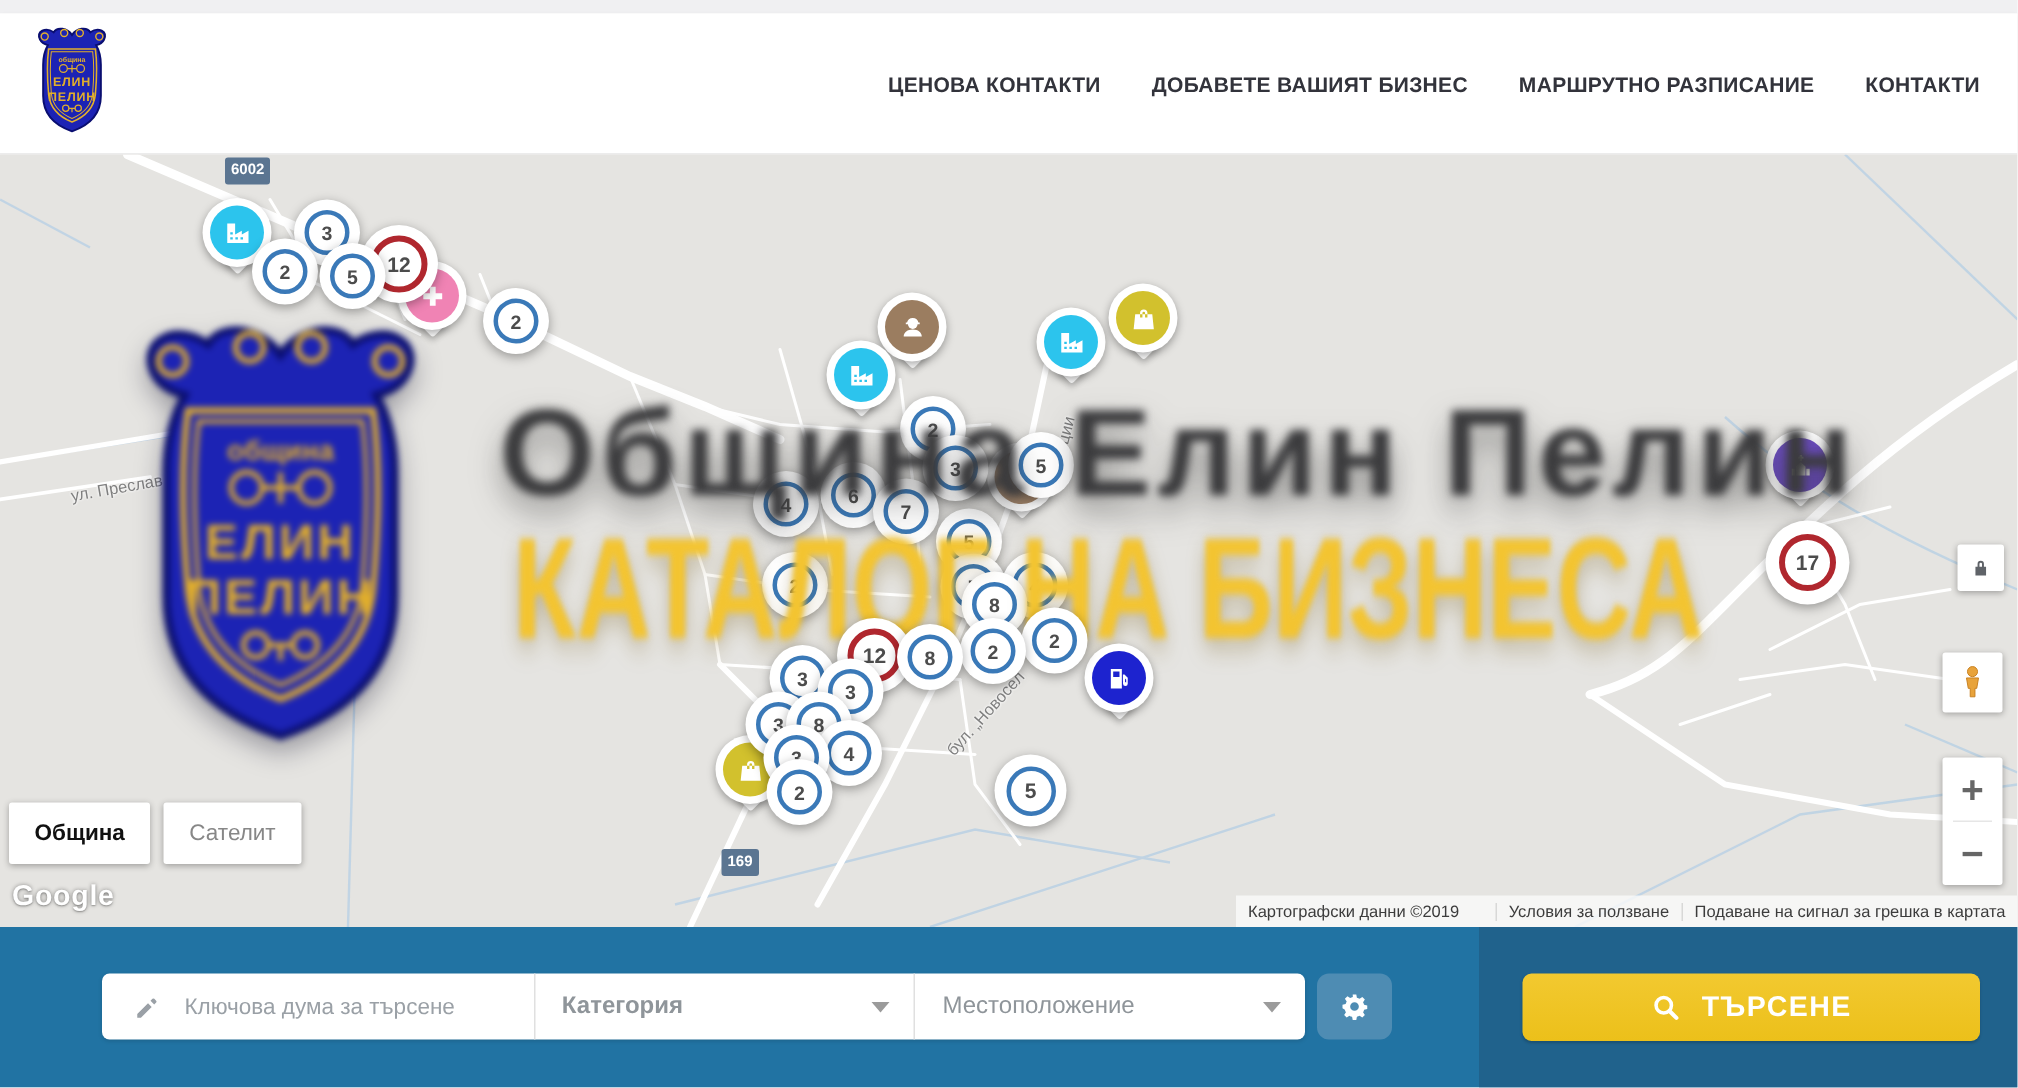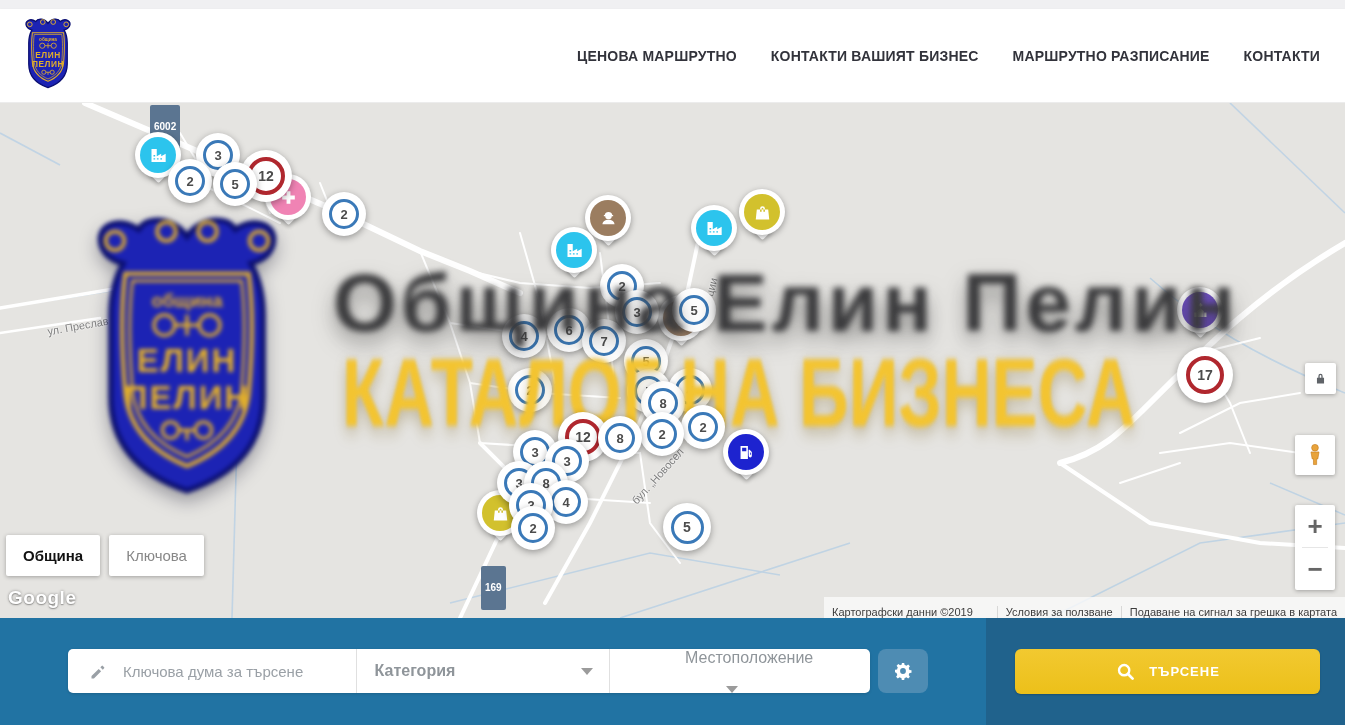--- a/index.html
+++ b/index.html
@@ -15,21 +15,21 @@
   .brand-sub { font-size:21px; font-weight:700; color:#efb51b; transform:scaleX(.78); transform-origin:left center; white-space:nowrap; margin-top:2px; }
   nav { position:absolute; right:25px; top:0; height:94px; display:flex; align-items:center; gap:34px; }
   .nav-item { font-size:14px; font-weight:700; color:#32333b; letter-spacing:.2px; cursor:pointer; white-space:nowrap; }
 
   
   #map { position:relative; width:1345px; height:515px; background:#e5e4e1; overflow:hidden; cursor:grab; }
   #map-bg { position:absolute; left:0; top:0; z-index:0; }
   .street-label { position:absolute; z-index:1; font-size:11px; color:#7f7f7f; white-space:nowrap;
                   text-shadow:0 0 2px #fff,0 0 2px #fff; }
   .road-label { position:absolute; z-index:1; background:#5b7591; color:#fff; font-size:10px; font-weight:700;
-                padding:16px 4px; border-radius:2px; line-height:12px; }
+                padding:3px 4px; border-radius:2px; line-height:12px; }
 
   .pin { position:absolute; z-index:2; }
   .pin.above { z-index:5; }
   .pin .pin-outer { position:absolute; background:#fff; border-radius:50%; box-shadow:0 2px 6px rgba(0,0,0,.35); }
   .pin .pin-tail { position:absolute; width:15px; height:15px; background:#fff; transform:rotate(45deg); border-radius:2px; box-shadow:2px 2px 4px rgba(0,0,0,.2); }
   .pin .pin-color { position:absolute; border-radius:50%; display:flex; align-items:center; justify-content:center; }
   .pin svg { display:block; }
 
   .cluster { position:absolute; z-index:3; background:#fff; border-radius:50%; box-shadow:0 2px 7px rgba(0,0,0,.35);
              display:flex; align-items:center; justify-content:center; cursor:pointer; }
@@ -47,21 +47,21 @@
               transform:scaleX(.72); transform-origin:left top; filter:blur(2.5px) drop-shadow(0 6px 8px rgba(110,80,0,.35)); }
 
   
   .maptype { position:absolute; left:6px; top:432px; z-index:7; display:flex; gap:9px; }
   .maptype-btn { background:#fff; height:41px; display:flex; align-items:center; justify-content:center;
                  padding:0 17px; font-size:15px; box-shadow:0 1px 4px rgba(0,0,0,.3); cursor:pointer; border-radius:2px; }
   .maptype-btn.active { font-weight:700; color:#111; }
   .maptype-btn.inactive { color:#878787; }
   .google-logo { position:absolute; left:8px; top:484px; z-index:7; font-size:19px; font-weight:700; color:#fff; letter-spacing:.5px;
                  text-shadow:0 0 3px rgba(0,0,0,.4),0 1px 1px rgba(0,0,0,.25); cursor:pointer; }
-  .attribution { position:absolute; right:0; top:494px; z-index:7; height:21px; display:flex; align-items:flex-end;
+  .attribution { position:absolute; right:0; top:494px; z-index:7; height:21px; display:flex; align-items:center;
                  background:rgba(250,250,250,.8); font-size:11px; color:#3c3c3c; }
   .attr-item { padding:0 8px; white-space:nowrap; }
   .attr-item + .attr-item { border-left:1px solid rgba(0,0,0,.12); }
   .ctl-box { position:absolute; z-index:7; background:#fff; box-shadow:0 1px 4px rgba(0,0,0,.3); border-radius:2px;
              display:flex; align-items:center; justify-content:center; cursor:pointer; }
   #lock-btn   { left:1305px; top:260px; width:31px; height:31px; }
   #pegman-btn { left:1295px; top:332px; width:40px; height:40px; }
   #zoom-ctl   { left:1295px; top:402px; width:40px; height:85px; flex-direction:column; }
   .zoom-half { width:40px; height:42px; display:flex; align-items:center; justify-content:center;
                font-size:26px; font-weight:700; color:#666; cursor:pointer; }
@@ -69,33 +69,33 @@
 
   
   .searchbar { position:relative; width:1345px; height:107px; background:#2173a3; }
   .searchbar .right-panel { position:absolute; right:0; top:0; width:359px; height:107px; background:#20628c; }
   .search-group { position:absolute; left:68px; top:31px; width:802px; height:44px; background:#fff; border-radius:5px;
                   display:flex; align-items:stretch; box-shadow:0 1px 3px rgba(0,0,0,.15); }
   .sg-section { display:flex; align-items:center; position:relative; }
   .sg-section + .sg-section { border-left:1px solid #e0e0e0; }
   #kw-section { width:289px; }
   #cat-section { width:255px; cursor:pointer;font-weight:bold; }
-  #loc-section { width:262px; cursor:pointer;flex-direction:column; }
+  #loc-section { width:262px; cursor:pointer; }
   #kw-input { border:0; outline:0; flex:1; font-size:15px; color:#444; font-family:"Liberation Sans",sans-serif; background:transparent; }
   #kw-input::placeholder { color:#9aa0a6; }
   .pencil-wrap { padding:0 14px 0 20px; display:flex; align-items:center; }
   .dd-label { font-size:16px; color:#8f959a; padding-left:18px; flex:1; }
   .chevron { width:0; height:0; border-left:6px solid transparent; border-right:6px solid transparent;
              border-top:7px solid #9b9b9b; margin-right:16px; }
   .gear-btn { position:absolute; left:878px; top:31px; width:50px; height:44px; background:#4e8cb3; border:0;
               border-radius:8px; display:flex; align-items:center; justify-content:center; cursor:pointer; }
   .search-btn { position:absolute; left:1015px; top:31px; width:305px; height:45px; border:0; border-radius:6px;
                 background:linear-gradient(#f2c930,#ecc01a); display:flex; align-items:center; justify-content:center;
                 gap:12px; cursor:pointer; box-shadow:0 1px 2px rgba(0,0,0,.2); }
-  .search-btn span { font-size:13px; font-weight:700; color:#fff; letter-spacing:1px; }
+  .search-btn span { font-size:19px; font-weight:700; color:#fff; letter-spacing:1px; }
 </style>
 </head>
 <body>
 
 <svg width="0" height="0" style="position:absolute">
   <defs>
     <symbol id="sym-factory" viewBox="0 0 24 24">
       <path fill-rule="evenodd" d="M4 19.5h16.2V10l-5.1 2.9V10l-5.1 2.9V4.5H4zM6.3 15h1.9v1.7H6.3zm3.9 0h1.9v1.7h-1.9zm3.9 0H16v1.7h-1.9zM6.3 11.3h1.9V13H6.3z"></path>
     </symbol>
     <symbol id="sym-construction-worker" viewBox="0 0 24 24">
@@ -163,22 +163,22 @@
 
 <div class="topstrip"></div>
 
 <header>
   <div class="brand">
     <svg width="52" height="73">
         <use href="#sym-crest"></use>
       </svg>
   </div>
   <nav>
-      <div class="nav-item">ЦЕНОВА МАРШРУТНО</div>
-      <div class="nav-item">КОНТАКТИ ВАШИЯТ БИЗНЕС</div>
+      <div class="nav-item">ЦЕНОВА КОНТАКТИ</div>
+      <div class="nav-item">ДОБАВЕТЕ ВАШИЯТ БИЗНЕС</div>
       <div class="nav-item">МАРШРУТНО РАЗПИСАНИЕ</div>
       <div class="nav-item">КОНТАКТИ</div>
     </nav>
 </header>
 
 <div id="map">
   <svg id="map-bg" width="1345" height="515">
     <rect width="1345" height="515" fill="#e5e4e1"></rect>
     <g stroke="#bcd2e4" stroke-width="1.6" fill="none" opacity=".9">
       <path d="M0 205 L240 168"></path>
@@ -471,21 +471,21 @@
     </div>
 
   <svg id="wm-crest" class="watermark">
       <use href="#sym-crest"></use>
     </svg>
   <div id="wm-title" class="watermark">Община Елин Пелин</div>
   <div id="wm-sub" class="watermark">КАТАЛОГ НА БИЗНЕСА</div>
 
   <div class="maptype">
     <div class="maptype-btn active">Община</div>
-    <div class="maptype-btn inactive">Ключова</div>
+    <div class="maptype-btn inactive">Сателит</div>
   </div>
   <div class="google-logo">Google</div>
   <div class="attribution">
       <span class="attr-item">Картографски данни ©2019</span>
       <span class="attr-item" style="cursor: pointer; margin-left: 16px;">Условия за ползване</span>
       <span class="attr-item" style="cursor: pointer;">Подаване на сигнал за грешка в картата</span>
     </div>
 
   <div id="lock-btn" class="ctl-box">
     <svg width="17" height="17" fill="#5f6368">

